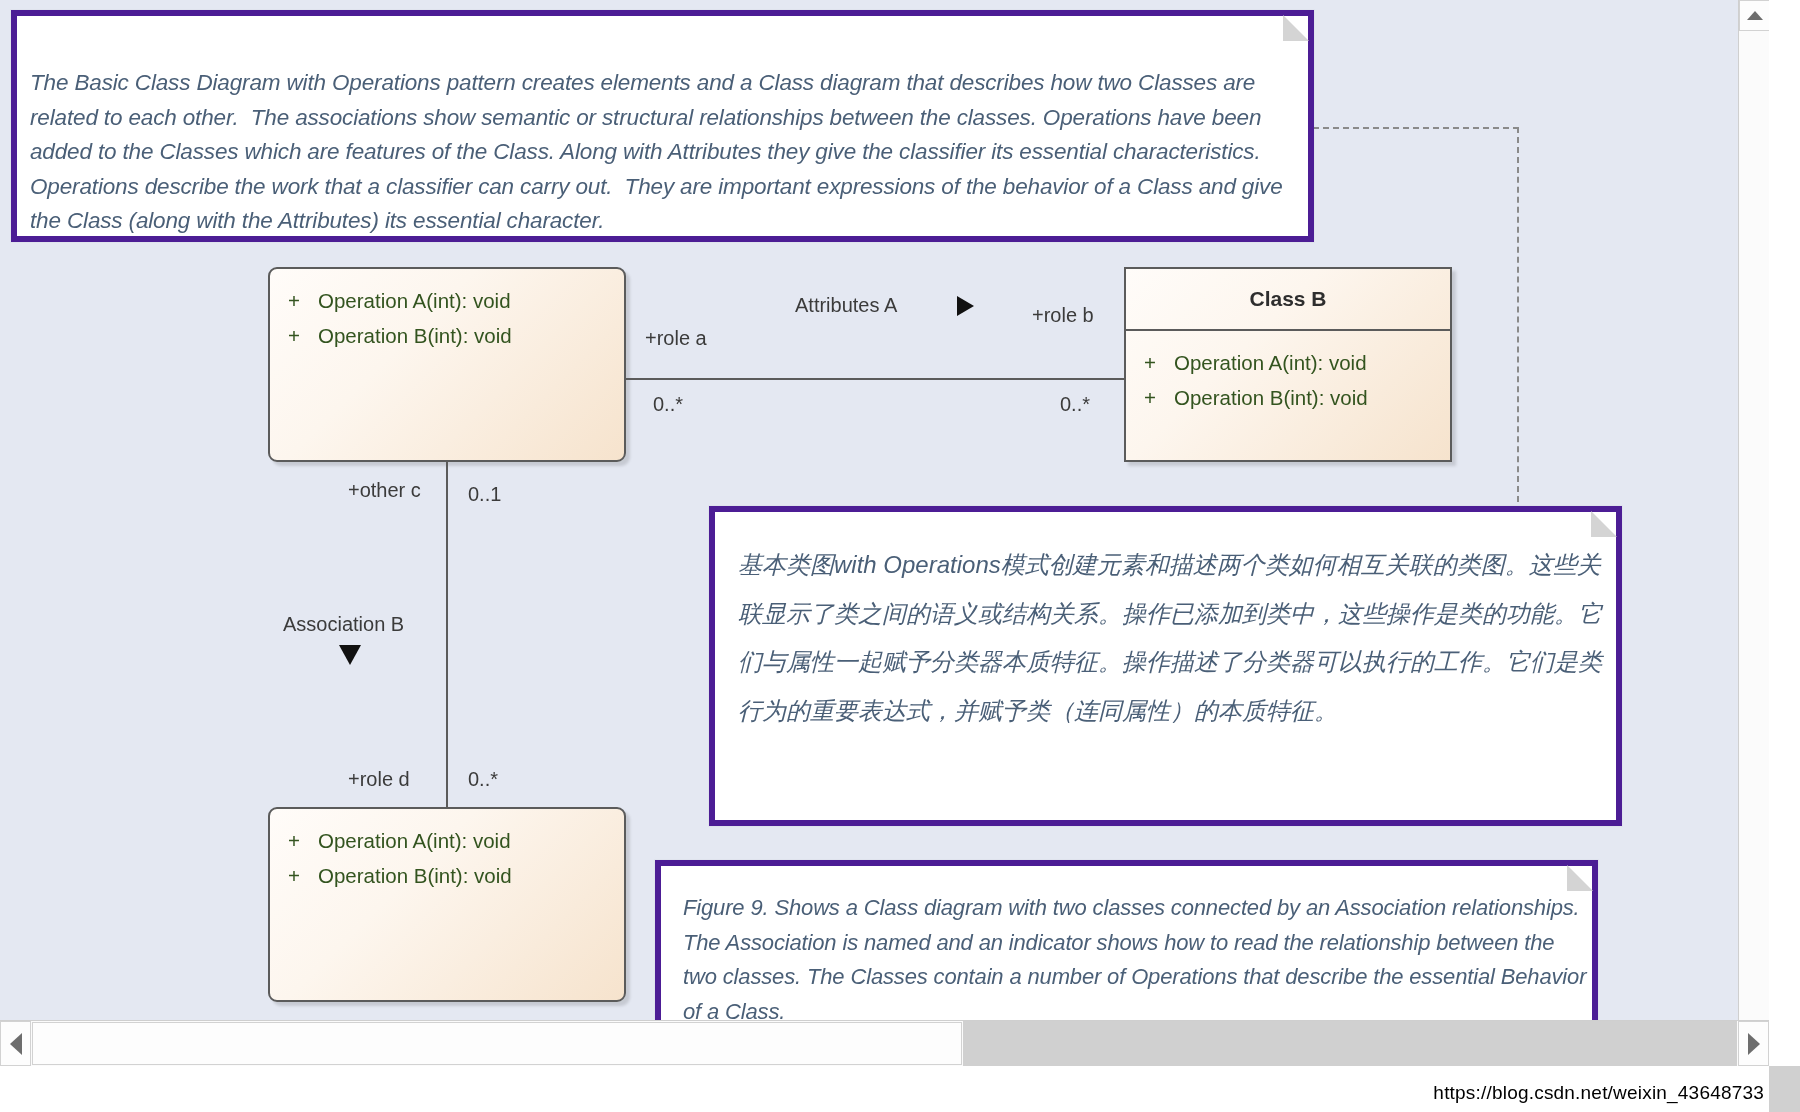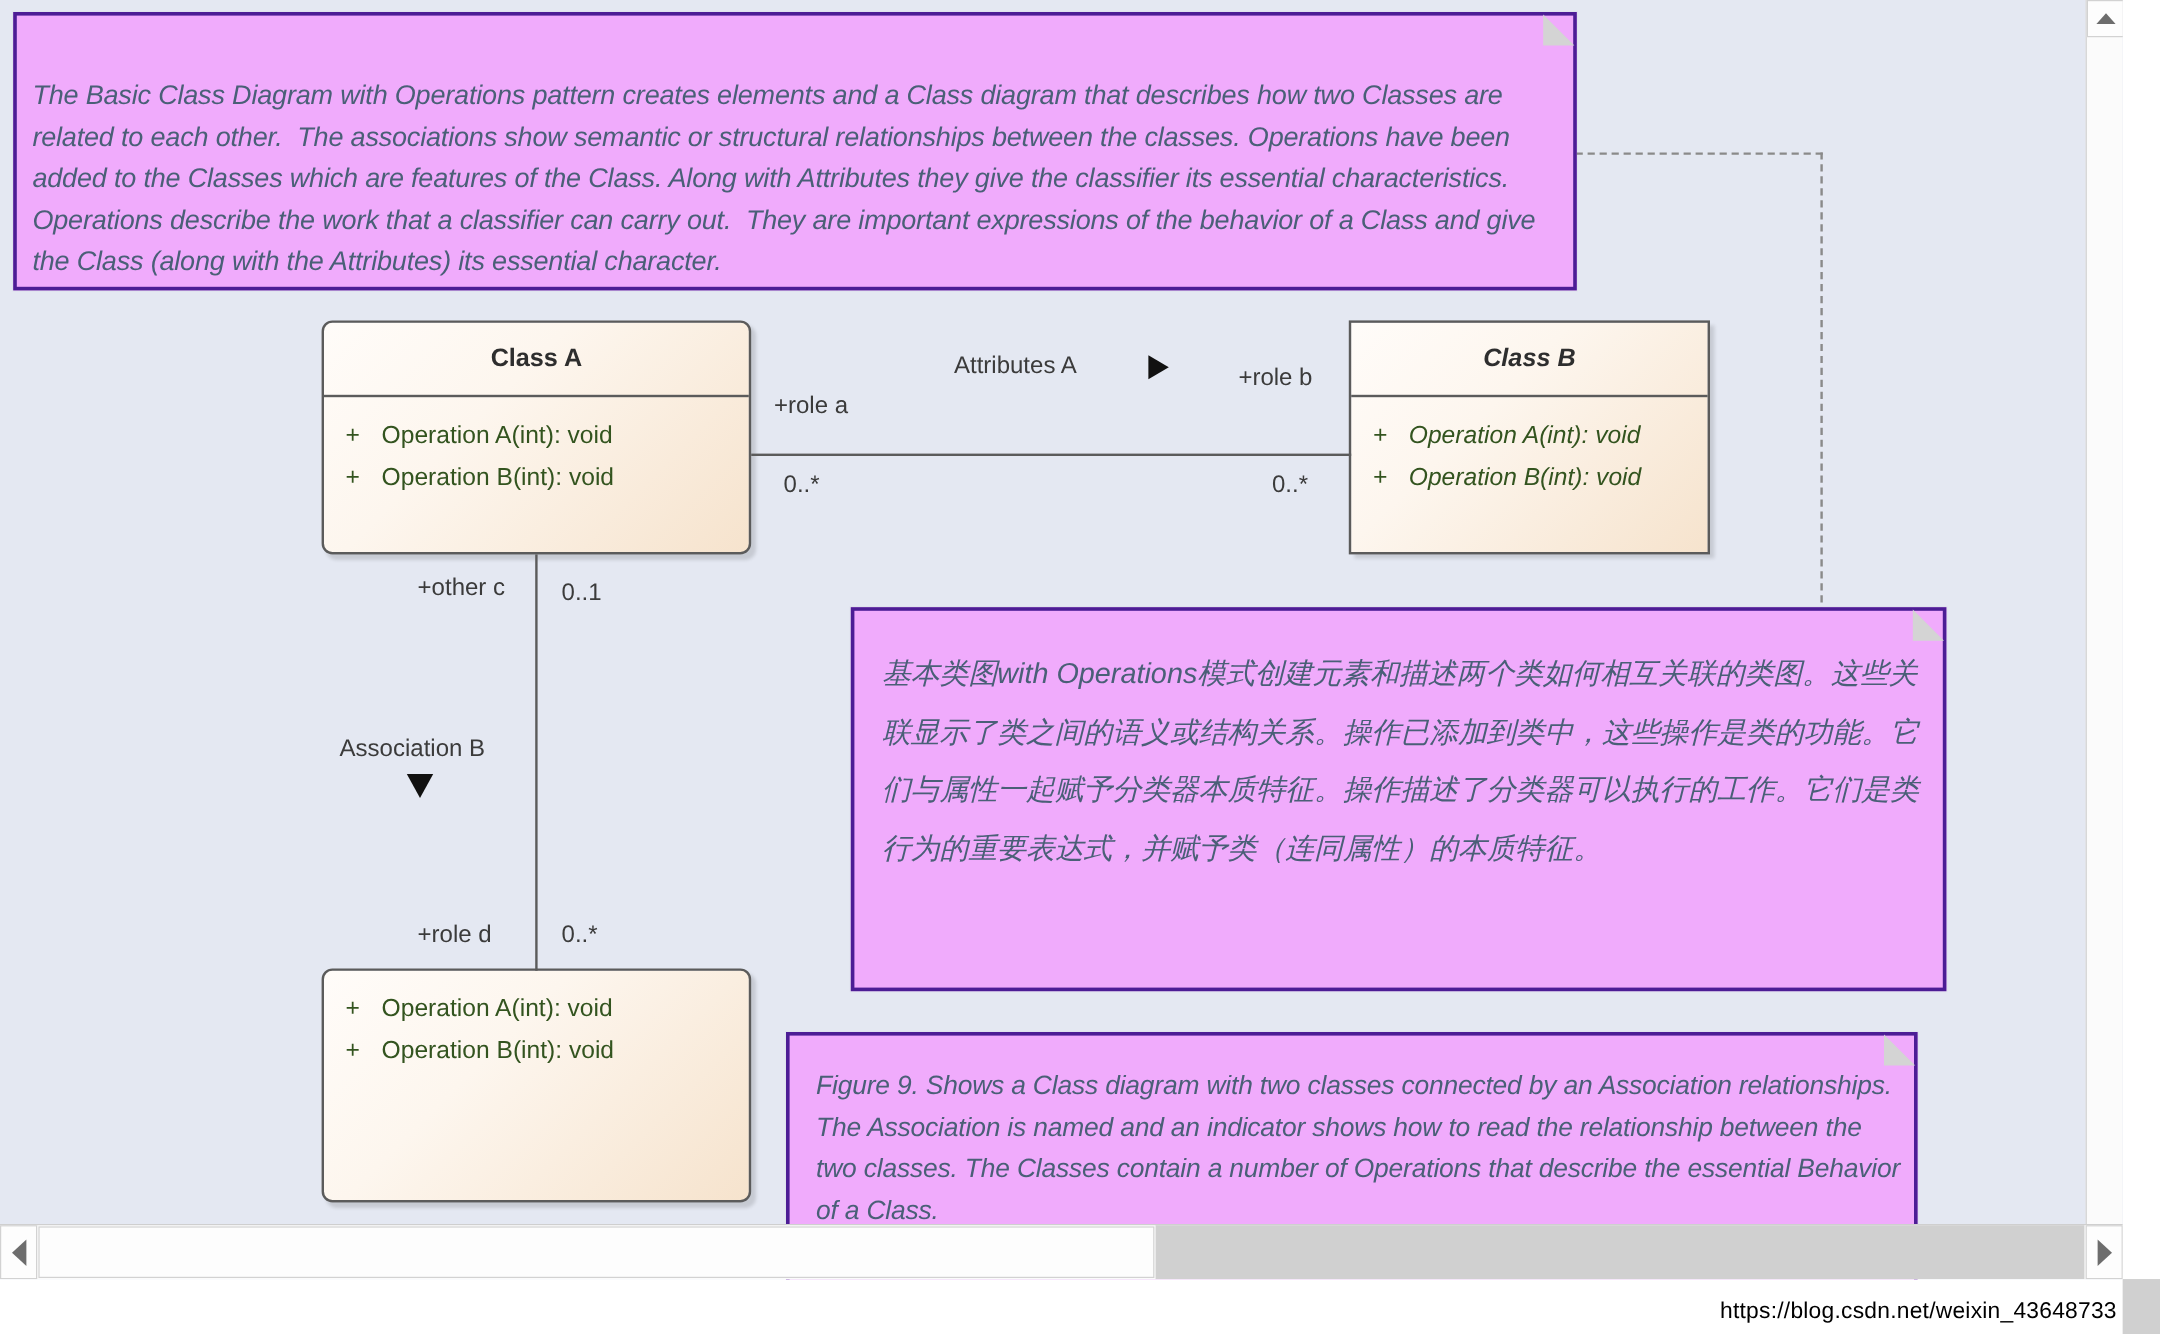--- a/index.html
+++ b/index.html
@@ -24,22 +24,22 @@
     left: 0; top: 0;
     width: 1769px;
     height: 1066px;
     background: #e4e8f2;
     overflow: hidden;
   }
 
   
   .note {
     position: absolute;
-    background: #f0abfc;
-    border: 3px solid #4c1d95;
+    background: #ffffff;
+    border: 6px solid #4c1d95;
     box-shadow: 0 0 0 1px rgba(0,0,0,0.02);
   }
   .note .fold {
     position: absolute;
     right: -1px; top: -1px;
     width: 0; height: 0;
     border-left: 26px solid #d4d4d4;
     border-top: 26px solid transparent;
   }
   .note-body {
@@ -119,21 +119,21 @@
     color: #33541f;
   }
   .uml-class .op-vis {
     width: 48px;
     text-align: center;
     flex: 0 0 48px;
   }
   .uml-class .op-text { flex: 1 1 auto; }
 
   #class-a { left: 268px; top: 267px; width: 358px; height: 195px; }
-  #class-b { left: 1124px; top: 267px; width: 301px; height: 195px; font-style: italic; }
+  #class-b { left: 1124px; top: 267px; width: 328px; height: 195px; }
   #class-c { left: 268px; top: 807px; width: 358px; height: 195px; }
 
   
   .conn {
     position: absolute;
     background: #5b5b5b;
   }
   .conn.h { height: 2px; }
   .conn.v { width: 2px; }
 
@@ -293,21 +293,20 @@
   <div id="canvas">
 
     <div id="dash-link"></div>
 
     <div class="note" id="note-top">
       <div class="fold"></div>
       <div class="note-body">The Basic Class Diagram with Operations pattern creates elements and a Class diagram that describes how two Classes are related to each other.  The associations show semantic or structural relationships between the classes. Operations have been added to the Classes which are features of the Class. Along with Attributes they give the classifier its essential characteristics. Operations describe the work that a classifier can carry out.  They are important expressions of the behavior of a Class and give the Class (along with the Attributes) its essential character.</div>
     </div>
 
     <div class="uml-class rounded" id="class-a">
-      <div class="cls-title">Class A</div>
       <div class="cls-ops">
         <div class="op-row">
           <span class="op-vis">+</span>
           <span class="op-text">Operation A(int): void</span>
         </div>
         <div class="op-row">
           <span class="op-vis">+</span>
           <span class="op-text">Operation B(int): void</span>
         </div>
       </div>

